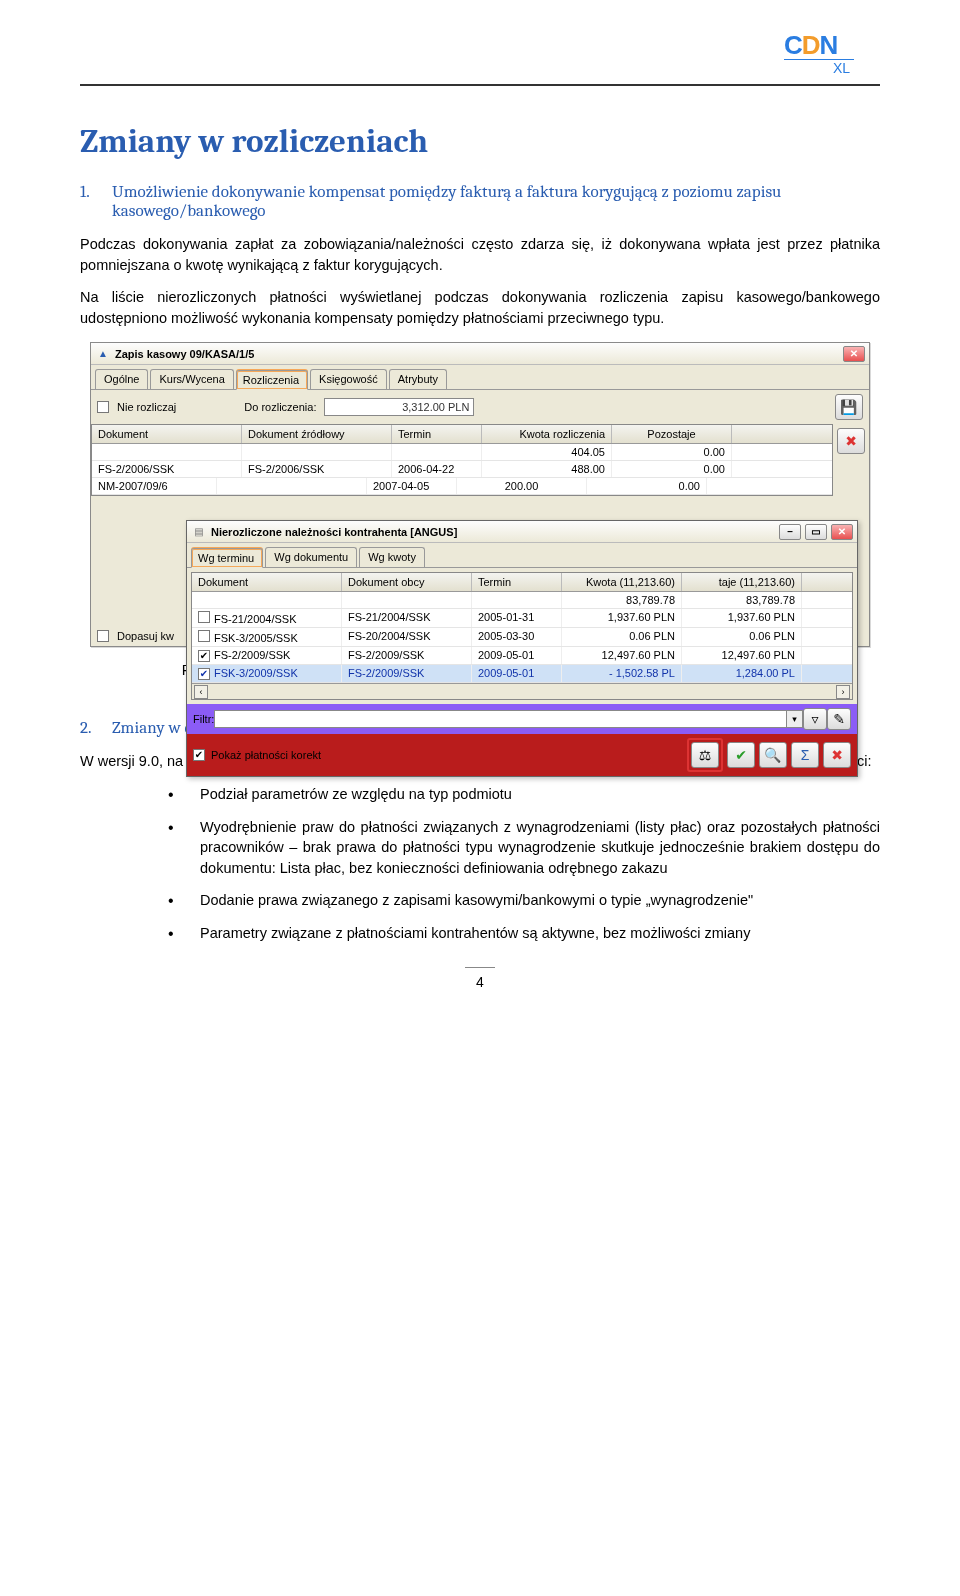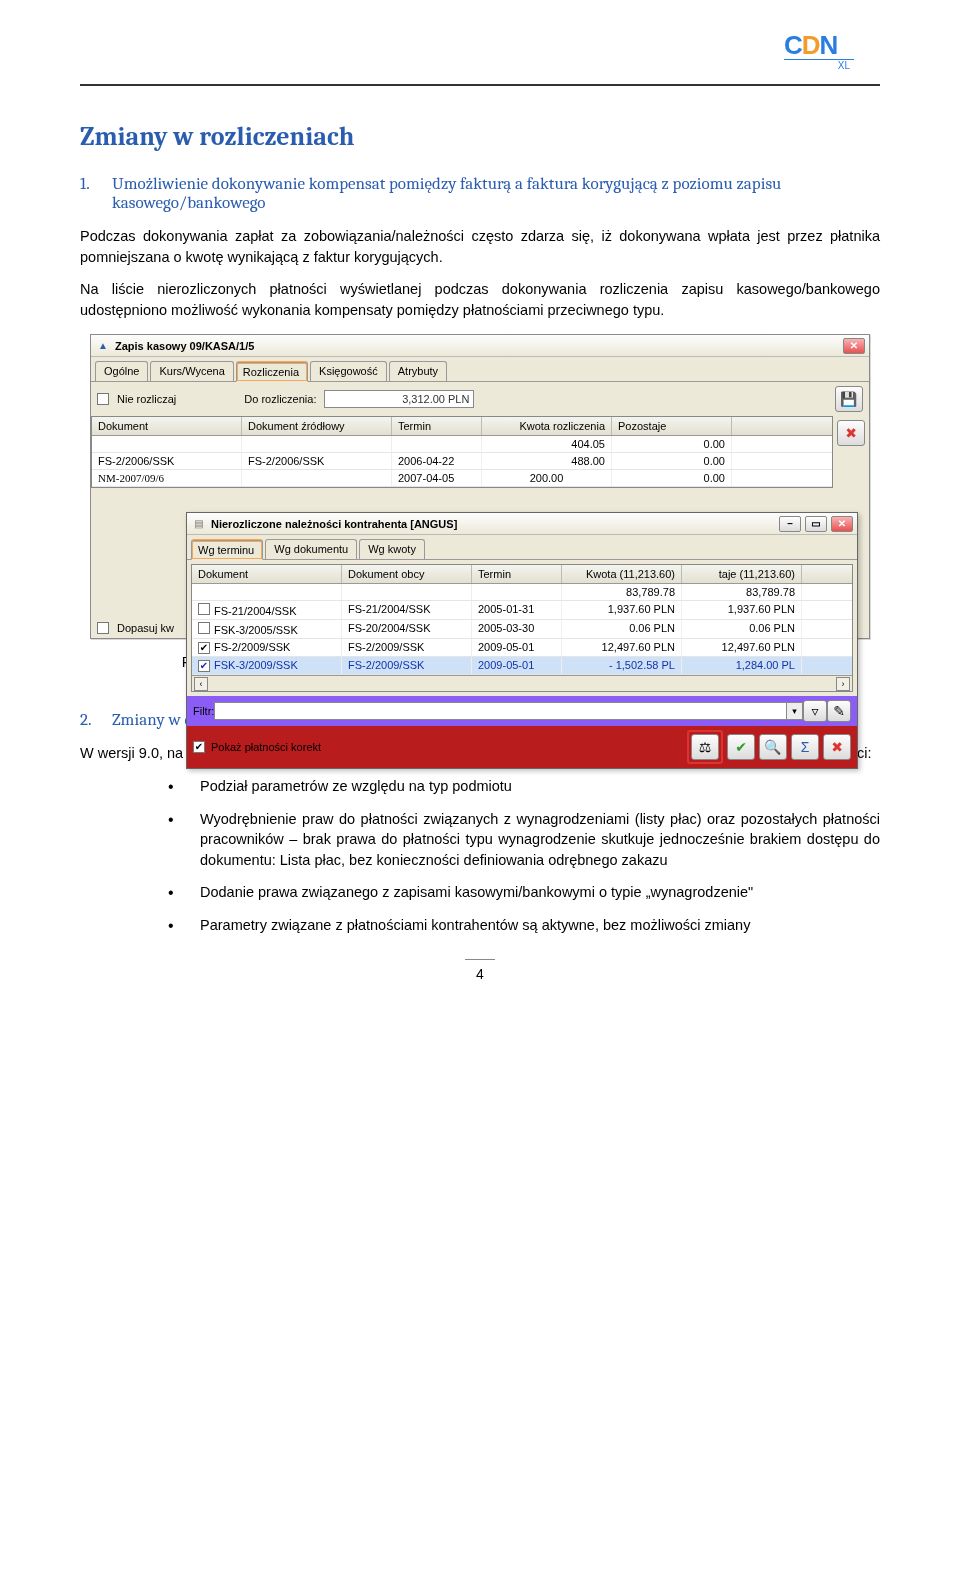--- a/index.html
+++ b/index.html
@@ -25,37 +25,37 @@
   }
   .logo .top {
     font-size: 26px;
     font-weight: bold;
     letter-spacing: -1px;
   }
   .logo .top .c { color: #2a7de1; }
   .logo .top .d { color: #e01b1b; }
   .logo .top .n { color: #2a7de1; }
   .logo .xl {
-    font-size: 10px;
+    font-size: 14px;
     color: #2a7de1;
     border-top: 1px solid #2a7de1;
     width: 70px;
     margin-top: -2px;
     text-align: right;
     padding-right: 4px;
   }
   .hr-top {
     border: none;
     border-top: 2px solid #333;
     margin-bottom: 36px;
   }
   h2.doc-title {
     color: #2a5db0;
     font-family: Cambria, Georgia, serif;
-    font-size: 26px;
+    font-size: 33px;
     font-weight: bold;
     margin-bottom: 22px;
   }
   h3.section-num {
     color: #2a5db0;
     font-family: Cambria, Georgia, serif;
     font-size: 17px;
     font-weight: normal;
     margin: 18px 0 14px 0;
   }
@@ -305,39 +305,39 @@
         <span class="action-btn" style="color:#2a5db0;">💾</span>
       </div>
       <div class="grid-area">
         <div class="left">
           <div class="grid">
             <div class="grid-header" id="gh1">
                 <div class="gh-cell" style="width: 150px;">Dokument</div>
                 <div class="gh-cell" style="width: 150px;">Dokument źródłowy</div>
                 <div class="gh-cell" style="width: 90px;">Termin</div>
                 <div class="gh-cell txt-right" style="width: 130px; text-align: right;">Kwota rozliczenia</div>
-                <div class="gh-cell txt-right" style="width: 120px; text-align: left;">Pozostaje</div>
+                <div class="gh-cell txt-right" style="width: 120px; text-align: center;">Pozostaje</div>
               </div>
             <div class="grid-row" id="gpre1" style="font-weight:normal;">
                 <div class="g-cell" style="width: 150px;"></div>
                 <div class="g-cell" style="width: 150px;"></div>
                 <div class="g-cell" style="width: 90px;"></div>
                 <div class="g-cell" style="width: 130px; text-align: right;">404.05</div>
                 <div class="g-cell" style="width: 120px; text-align: right;">0.00</div>
               </div>
             <div id="gbody1">
                 <div class="grid-row">
                   <div class="g-cell" style="width: 150px;">FS-2/2006/SSK</div>
                   <div class="g-cell" style="width: 150px;">FS-2/2006/SSK</div>
                   <div class="g-cell" style="width: 90px;">2006-04-22</div>
                   <div class="g-cell" style="width: 130px; text-align: right;">488.00</div>
                   <div class="g-cell" style="width: 120px; text-align: right;">0.00</div>
                 </div>
                 <div class="grid-row">
-                  <div class="g-cell" style="width: 150px; font-family: Liberation Serif, serif;">NM-2007/09/6</div>
+                  <div class="g-cell" style="width: 125px;">NM-2007/09/6</div>
                   <div class="g-cell" style="width: 150px;"></div>
                   <div class="g-cell" style="width: 90px;">2007-04-05</div>
                   <div class="g-cell" style="width: 130px; text-align: center;">200.00</div>
                   <div class="g-cell" style="width: 120px; text-align: right;">0.00</div>
                 </div>
               </div>
           </div>
         </div>
         <div class="right-col">
           <span class="action-btn" style="color:#d33;">✖</span>

